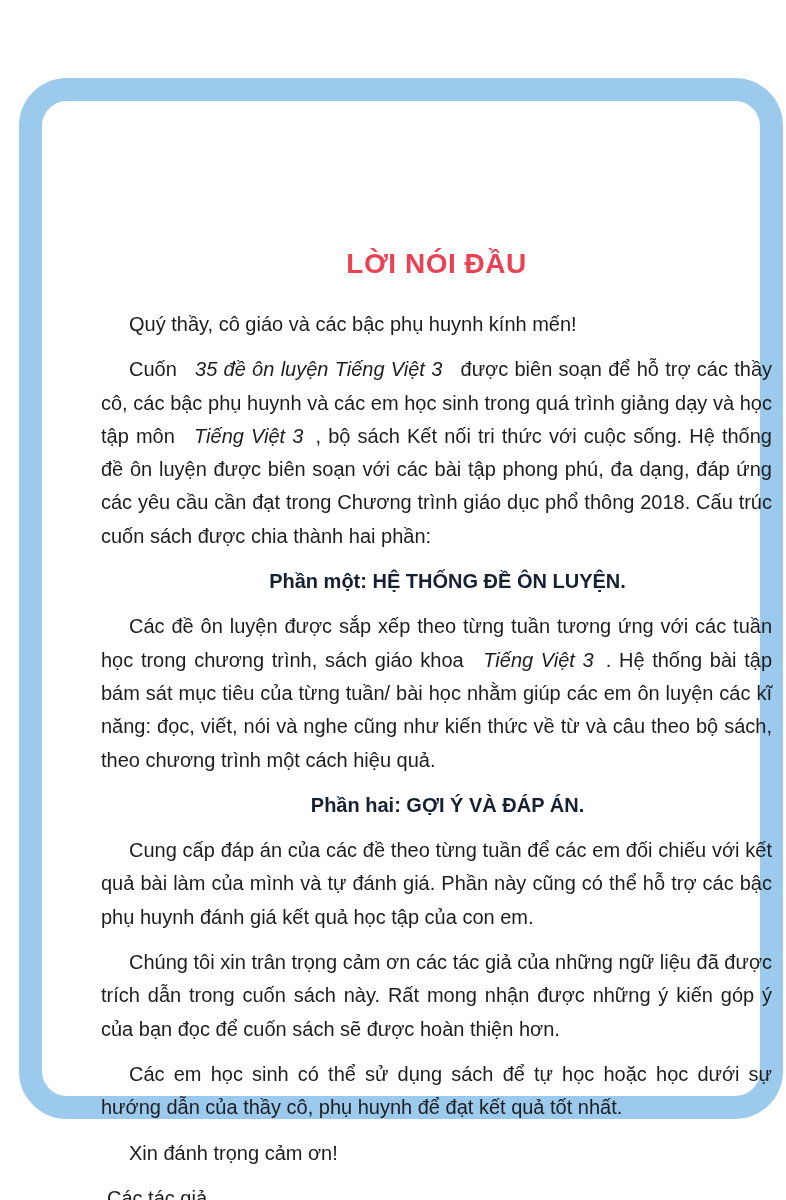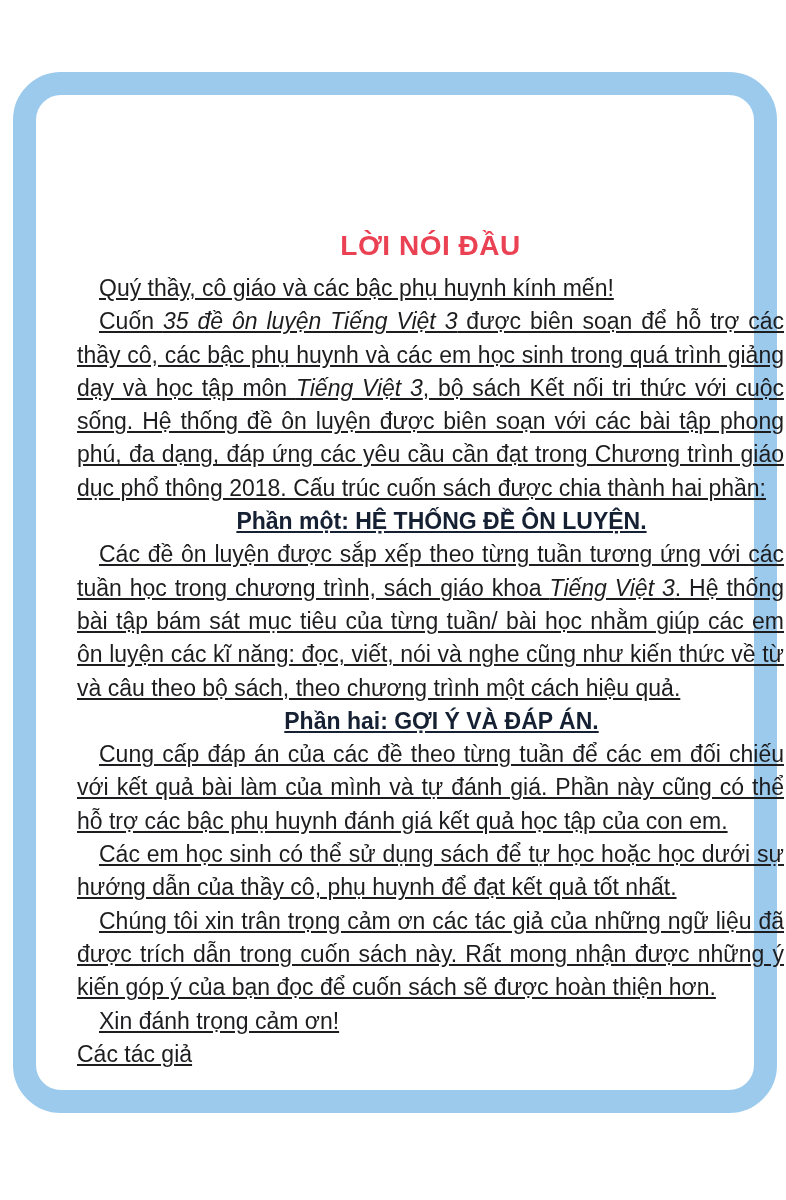--- a/index.html
+++ b/index.html
@@ -2,21 +2,21 @@
 <html lang="vi" style="--blue: #9bcaed; --red: #ea4153; --body: #1d1d1f; --heading: #152032; --bg: #ffffff;"><head>
 <meta charset="utf-8">
 <style>
   :root{
     --blue:#9bcaed;
     --red:#ea4153;
     --body:#1d1d1f;
     --heading:#152032;
     --bg:#ffffff;
   }
-  *{margin:0;padding:0;box-sizing:border-box;}
+  *{margin:0;padding:6px;box-sizing:border-box;}
   html,body{width:786px;height:1200px;}
   body{
     background:var(--bg);
     font-family:"Liberation Sans","DejaVu Sans",sans-serif;
     position:relative;
     overflow:hidden;
   }
   .frame{
     position:absolute;
     left:13px;
@@ -36,26 +36,25 @@
   .title{
     text-align:center;
     color:var(--red);
     font-weight:bold;
     font-size:28px;
     line-height:34px;
     margin-bottom:9px;
     letter-spacing:0.5px;
   }
   .para{
-    font-size:23px;
+    font-size:20px;
     line-height:33.3px;
     color:var(--body);
     text-align:justify;
     text-indent:22px;
-    text-decoration:underline;
   }
   .para.heading{
     font-weight:bold;
     color:var(--heading);
     text-align:center;
   }
   .para.signature{
     text-align:left;
     text-indent:0;
     padding-right:122px;
@@ -69,19 +68,19 @@
 <div class="frame">
   <div class="content">
     <div class="title">LỜI NÓI ĐẦU</div>
     <div>
         <p class="para body"><span>Quý thầy, cô giáo và các bậc phụ huynh kính mến!</span></p>
         <p class="para body"><span>Cuốn </span><span class="it">35 đề ôn luyện Tiếng Việt 3</span><span> được biên soạn để hỗ trợ các thầy cô, các bậc phụ huynh và các em học sinh trong quá trình giảng dạy và học tập môn </span><span class="it">Tiếng Việt 3</span><span>, bộ sách Kết nối tri thức với cuộc sống. Hệ thống đề ôn luyện được biên soạn với các bài tập phong phú, đa dạng, đáp ứng các yêu cầu cần đạt trong Chương trình giáo dục phổ thông 2018. Cấu trúc cuốn sách được chia thành hai phần:</span></p>
         <p class="para heading"><span class="bd">Phần một: HỆ THỐNG ĐỀ ÔN LUYỆN.</span></p>
         <p class="para body"><span>Các đề ôn luyện được sắp xếp theo từng tuần tương ứng với các tuần học trong chương trình, sách giáo khoa </span><span class="it">Tiếng Việt 3</span><span>. Hệ thống bài tập bám sát mục tiêu của từng tuần/ bài học nhằm giúp các em ôn luyện các kĩ năng: đọc, viết, nói và nghe cũng như kiến thức về từ và câu theo bộ sách, theo chương trình một cách hiệu quả.</span></p>
         <p class="para heading"><span class="bd">Phần hai: GỢI Ý VÀ ĐÁP ÁN.</span></p>
         <p class="para body"><span>Cung cấp đáp án của các đề theo từng tuần để các em đối chiếu với kết quả bài làm của mình và tự đánh giá. Phần này cũng có thể hỗ trợ các bậc phụ huynh đánh giá kết quả học tập của con em.</span></p>
+        <p class="para body"><span>Chúng tôi xin trân trọng cảm ơn các tác giả của những ngữ liệu đã được trích dẫn trong cuốn sách này. Rất mong nhận được những ý kiến góp ý của bạn đọc để cuốn sách sẽ được hoàn thiện hơn.</span></p>
         <p class="para body"><span>Các em học sinh có thể sử dụng sách để tự học hoặc học dưới sự hướng dẫn của thầy cô, phụ huynh để đạt kết quả tốt nhất.</span></p>
-        <p class="para body"><span>Chúng tôi xin trân trọng cảm ơn các tác giả của những ngữ liệu đã được trích dẫn trong cuốn sách này. Rất mong nhận được những ý kiến góp ý của bạn đọc để cuốn sách sẽ được hoàn thiện hơn.</span></p>
         <p class="para body"><span>Xin đánh trọng cảm ơn!</span></p>
         <p class="para signature"><span>Các tác giả</span></p>
       </div>
   </div>
 </div>
 
 </body></html>

